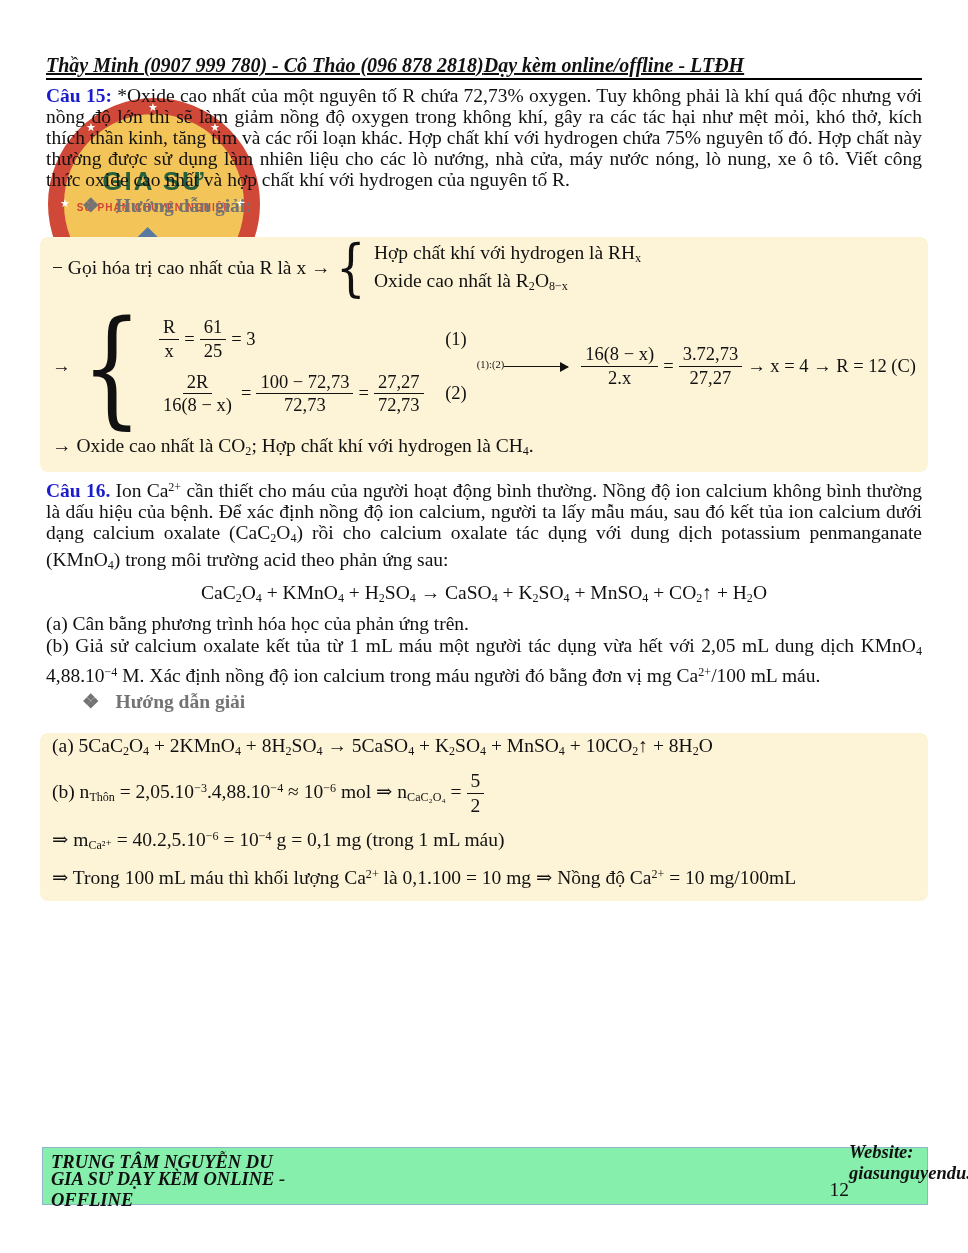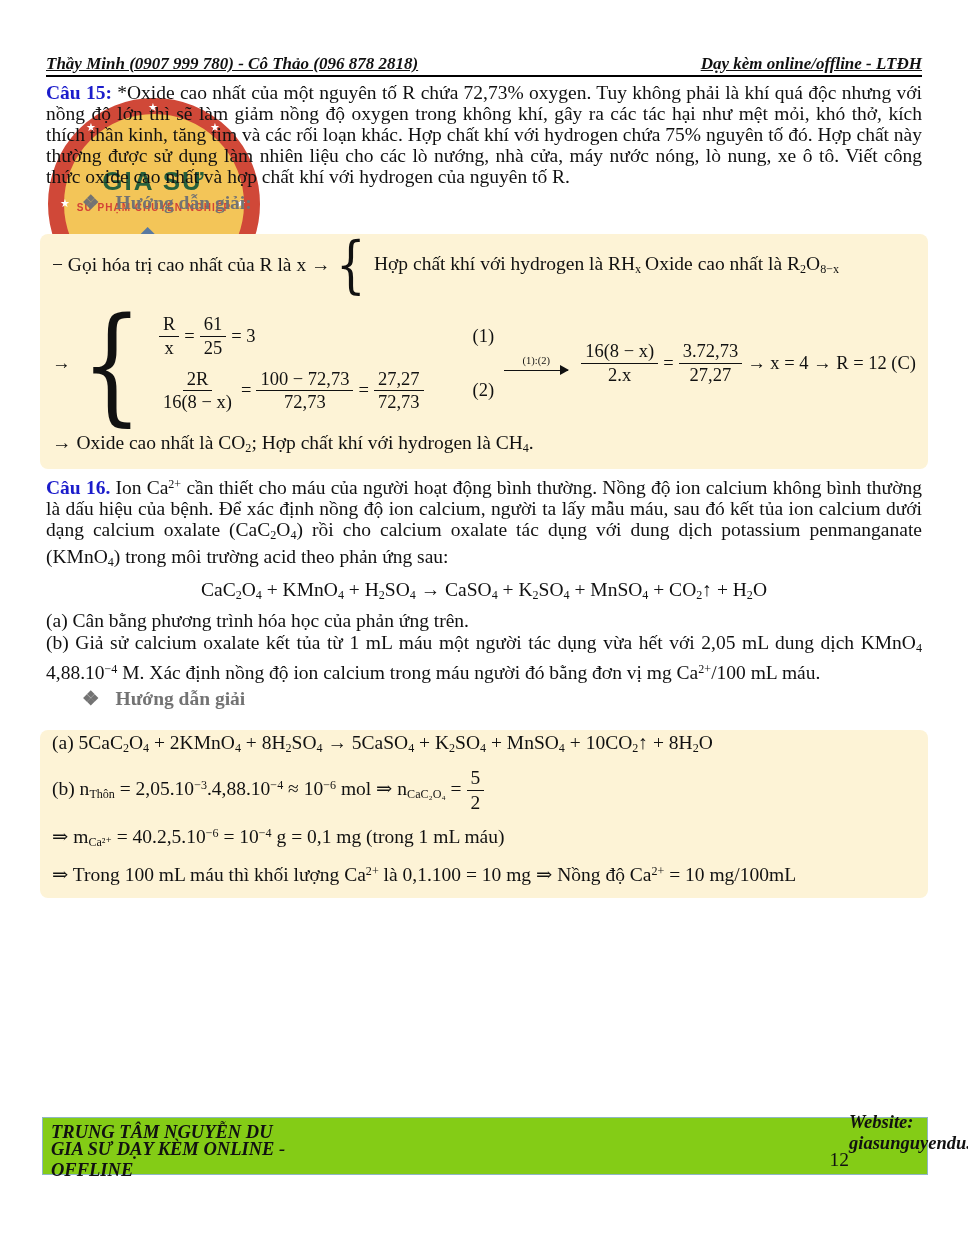--- a/index.html
+++ b/index.html
@@ -5,23 +5,23 @@
   * { margin:0; padding:0; box-sizing:border-box; }
   html,body { width:968px; height:1253px; }
   body {
     position:relative; background:#ffffff; overflow:hidden;
     font-family:"Liberation Serif","DejaVu Serif",serif;
     color:#111; font-size:19.5px;
   }
   .content { position:relative; z-index:2; padding:54px 46px 0 46px; }
 
   
-  .hdr { display:flex; justify-content:space-between; align-items:flex-end;
+  .hdr { display:flex; align-items:flex-end;
          border-bottom:2.5px solid #000; padding-bottom:1px;
-         font-weight:bold; font-style:italic; font-size:17px; }
+         font-weight:bold; font-style:italic; font-size:20px; }
   .hdr span { text-decoration:underline; }
 
   
   .para { text-align:justify; line-height:21px; margin-top:5px; }
   .qlabel { color:#1b1ccb; font-weight:bold; }
   sub { font-size:0.62em; vertical-align:-0.28em; }
   sup { font-size:0.62em; vertical-align:0.5em; }
 
   .guide { color:#737373; font-weight:bold; margin:4px 0 4px 36px; font-size:19.5px; }
   .guide .mk { margin-right:16px; }
@@ -32,25 +32,25 @@
   
   .mrow { display:flex; align-items:center; flex-wrap:nowrap; white-space:nowrap; }
   .frac { display:inline-flex; flex-direction:column; align-items:center;
           margin:0 5px; line-height:1.12; text-align:center; }
   .frac .num { border-bottom:1.6px solid #111; padding:0 4px 1px 4px; }
   .frac .den { padding:1px 4px 0 4px; }
   .brace { font-weight:400; line-height:0.95; transform:scaleX(0.75); color:#111;
            font-family:"DejaVu Serif",serif; }
   .brace.small { font-size:62px; }
   .brace.big { font-size:128px; }
-  .cases { display:flex; flex-direction:row; gap:4px; margin-left:4px; }
+  .cases { display:flex; flex-direction:column; gap:4px; margin-left:4px; }
   .sysrows { display:flex; flex-direction:column; gap:10px; width:432px; margin-left:2px; }
   .sysrow { display:flex; align-items:center; }
   .tag { margin-left:auto; padding-right:6px; }
-  .labarrow { display:inline-flex; flex-direction:column; align-items:center;
+  .labarrow { display:inline-flex; align-items:center;
               margin:0 8px 0 4px; }
   .labarrow .lab { font-size:10.5px; line-height:1; margin-bottom:3px; }
   .arrline { position:relative; width:64px; height:1.6px; background:#111; }
   .arrline::after { content:""; position:absolute; right:-1px; top:-4.2px;
       border-left:9px solid #111; border-top:5px solid transparent;
       border-bottom:5px solid transparent; }
   .m-sm { font-size:18.5px; }
   .centered { text-align:center; line-height:27px; margin-top:2px; }
 
   
@@ -64,22 +64,22 @@
   .wm-bot { position:absolute; left:0; right:0; top:88px; text-align:center;
             color:#d03226; font-weight:bold; font-size:10px; letter-spacing:1px;
             font-family:"Liberation Sans",sans-serif; }
   .cap { position:absolute; left:70px; top:108px; width:40px; height:40px; }
   .cap .board { position:absolute; left:2px; top:6px; width:36px; height:36px;
                 background:#2e5fa8; transform:rotate(45deg) scaleY(0.5); opacity:.85; }
   .cap .base { position:absolute; left:12px; top:22px; width:16px; height:10px;
                background:#2e5fa8; opacity:.85; }
 
   
-  .footer { position:absolute; z-index:3; left:42px; right:40px; top:1117px;
-            background:#84cc16; border:1px solid #8fb6c4;
+  .footer { position:absolute; z-index:3; left:42px; right:40px; top:1147px;
+            background:#86efac; border:1px solid #8fb6c4;
             display:grid; grid-template-columns:300px 1fr 70px;
             grid-auto-rows:27px; align-items:center;
             font-weight:bold; font-style:italic; font-size:18.5px; padding:1px 8px; }
   .footer .c2a { text-align:left; }
   .footer .c2b { text-align:left; }
   .footer .pg { font-weight:normal; font-style:normal; text-align:right; font-size:19.5px; }
 </style>
 </head>
 <body>
 

